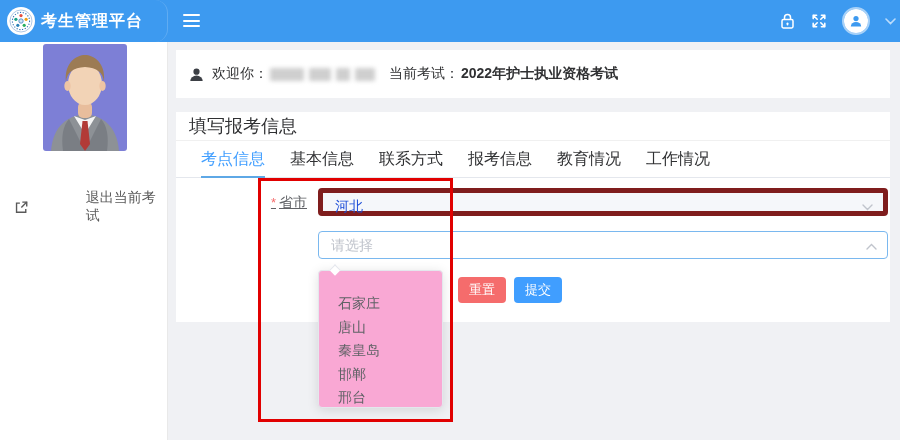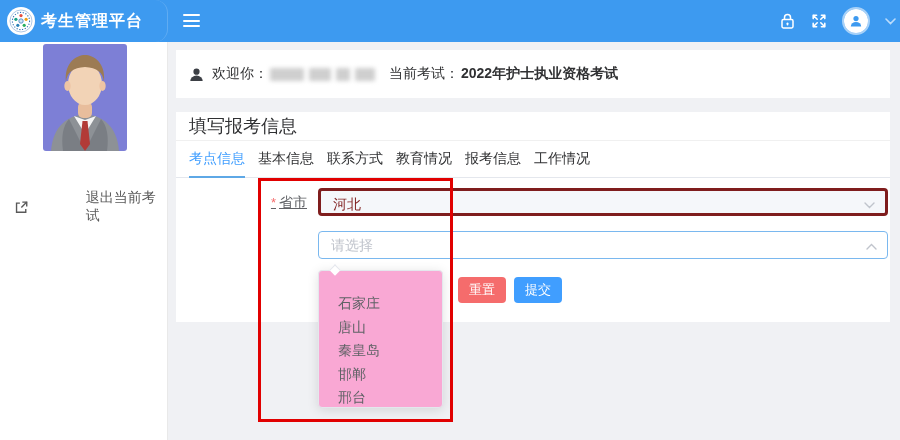--- a/index.html
+++ b/index.html
@@ -47,35 +47,35 @@
   .redacted { display:inline-flex; gap:5px; margin:0 14px 0 2px; filter:blur(2px); }
   .redacted i { display:inline-block; height:13px; background:#cfcfcf; border-radius:1px; }
   .exam-title { font-weight:bold; margin-left:2px; }
 
   .form-card { position:absolute; left:176px; top:112px; width:714px; height:210px;
     background:#fff; }
   .card-header { height:29px; line-height:29px; padding-left:13px; font-size:18px;
     color:#303133; border-bottom:1px solid #f0f0f0; }
   .tabs { position:relative; height:37px; border-bottom:1px solid #e4e7ed;
     display:flex; align-items:center; padding-left:13px; }
-  .tab { font-size:14px; color:#303133; margin-right:13px; height:100%;
-    display:flex; align-items:center; cursor:pointer; position:relative; white-space:nowrap; }
+  .tab { font-size:16px; color:#303133; margin-right:13px; height:100%;
+    display:flex; align-items:center; cursor:pointer; position:relative; white-space:nowrap;margin-left:12px; }
   .tab.active { color:#409eff; }
   .tab.active::after { content:""; position:absolute; left:0; right:0; bottom:-1px;
     height:2px; background:#5ea8e6; }
 
   .frow { position:absolute; left:0; width:714px; height:28px; }
   .frow .flabel { position:absolute; left:4px; top:0; width:127px; height:28px;
     line-height:28px; text-align:right; font-size:14px; color:#606266; white-space:nowrap;text-decoration:underline; }
   .req { color:#f56c6c; margin-right:3px; font-size:13px; }
   .select { position:absolute; left:142px; top:0; width:570px; height:28px;
     border-radius:4px; font-size:14px; line-height:26px; padding-left:12px; cursor:pointer; }
   .select .caret { position:absolute; right:10px; top:0; height:28px;
     display:flex; align-items:center; color:#c0c4cc; }
-  .select.disabled { background:#f5f7fa; border:3px solid #7f1d1d; color:#7f1d1d; cursor:not-allowed; }
+  .select.disabled { background:#f5f7fa; border:5px solid #7f1d1d; color:#1d4ed8; cursor:not-allowed; }
   .select.focused { background:#fff; border:1px solid #7ab8ef; color:#c0c4cc; }
 
   .btn { position:absolute; width:48px; height:26px; border:none; border-radius:4px;
     color:#fff; font-size:13px; cursor:pointer;
     font-family:"Liberation Sans","DejaVu Sans",sans-serif; }
   .btn-reset { left:282px; top:165px; background:#f56c6c; }
   .btn-submit { left:338px; top:165px; background:#409eff; }
 
   
   .dropdown { position:absolute; left:318px; top:270px; width:125px; height:138px;
@@ -196,22 +196,22 @@
   <span class="exam-title">2022年护士执业资格考试</span>
 </div>
 
 <div class="form-card">
   <div class="card-header">填写报考信息</div>
 
   <div class="tabs">
     <div class="tab active">考点信息</div>
     <div class="tab">基本信息</div>
     <div class="tab">联系方式</div>
+    <div class="tab">报考信息</div>
     <div class="tab">教育情况</div>
-    <div class="tab">报考信息</div>
     <div class="tab">工作情况</div>
   </div>
 
   <div class="frow" style="top:76px;">
     <div class="flabel">
       <span class="req">*</span><span>省市</span>
     </div>
     <div class="select disabled">
       <span>河北</span>
       <span class="caret">

